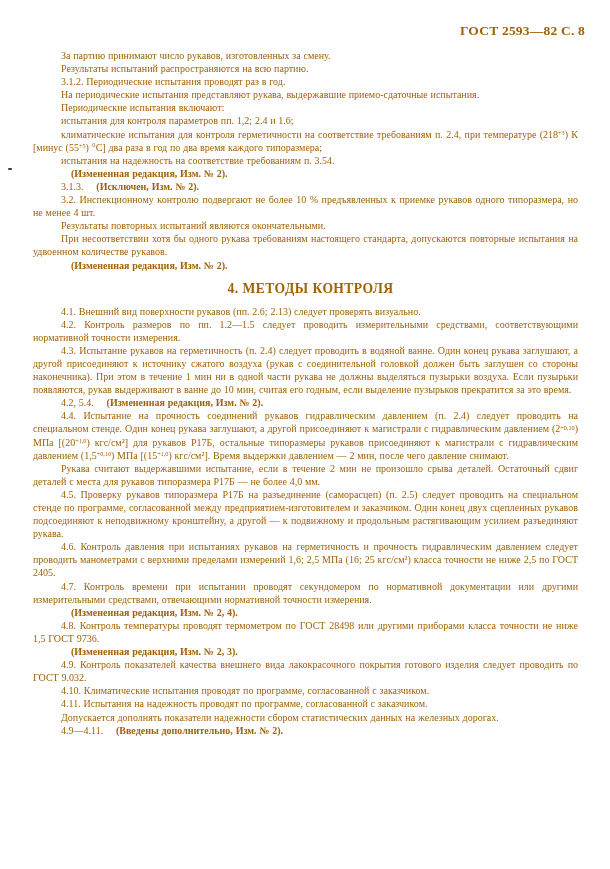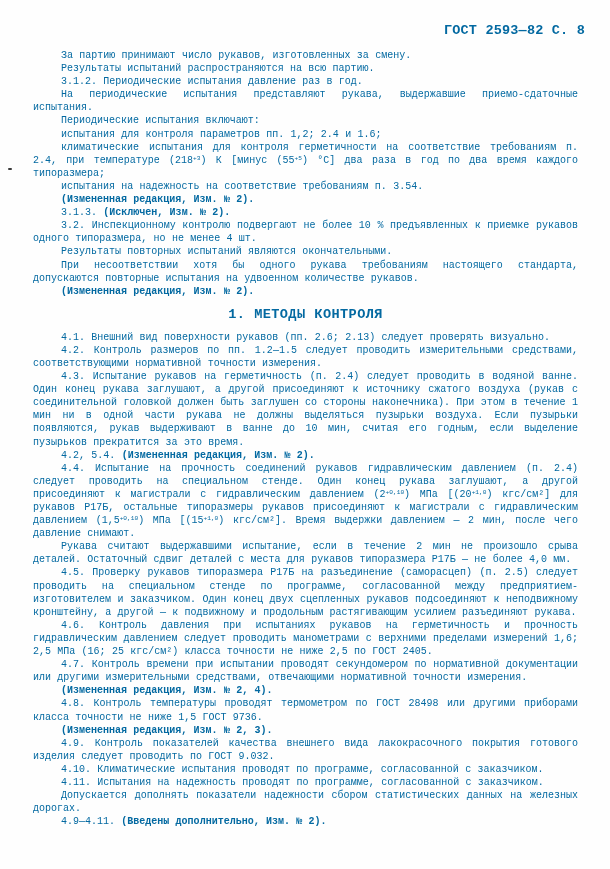--- a/index.html
+++ b/index.html
@@ -5,23 +5,22 @@
   html, body { margin: 0; padding: 0; }
   body {
     width: 610px; height: 869px;
     background: #f4f4f2;
     font-family: "Liberation Serif", "DejaVu Serif", serif;
   }
   .page {
     position: relative;
     width: 610px; height: 869px;
     background: #fefefe;
-    color: #0369a1;
+    color: #a16207;
     overflow: hidden;
-    font-family: Liberation Mono, monospace;
   }
   .page-header {
     position: absolute;
     top: 23px; right: 25px;
     font-weight: bold;
     font-size: 13.5px;
     letter-spacing: 0.2px;
     white-space: nowrap;
   }
   .content {
@@ -30,21 +29,21 @@
     width: 545px;
   }
   .para {
     margin: 0;
     font-size: 10px;
     line-height: 13.1px;
     text-align: justify;
     text-indent: 28px;
     word-spacing: 0.3px;
   }
-  .para .b { font-weight: bold; }
+  .para .b { font-weight: bold; margin-left: 10px; }
   .heading {
     margin: 10px 0 9px 0;
     font-size: 13.6px;
     line-height: 14px;
     text-align: center;
     font-weight: bold;
     text-indent: 0;
     letter-spacing: 0.4px;
   }
   sup.tol {
@@ -67,33 +66,33 @@
 <body>
 
 <div class="page">
   <div class="page-header">ГОСТ 2593—82 С. 8</div>
 
   <div class="artifact-dot"></div>
 
   <div class="content">
       <p class="para"><span>За партию принимают число рукавов, изготовленных за смену.</span></p>
       <p class="para"><span>Результаты испытаний распространяются на всю партию.</span></p>
-      <p class="para"><span>3.1.2. Периодические испытания давление раз в год.</span></p>
+      <p class="para"><span>3.1.2. Периодические испытания проводят раз в год.</span></p>
       <p class="para"><span>На периодические испытания представляют рукава, выдержавшие приемо-сдаточные испытания.</span></p>
       <p class="para"><span>Периодические испытания включают:</span></p>
       <p class="para"><span>испытания для контроля параметров пп. 1,2; 2.4 и 1.6;</span></p>
       <p class="para"><span>климатические испытания для контроля герметичности на соответствие требованиям п. 2.4, при температуре (218</span><sup class="tol">+3</sup><span>) К [минус (55</span><sup class="tol">+5</sup><span>) °С] два раза в год по два время каждого типоразмера;</span></p>
       <p class="para"><span>испытания на надежность на соответствие требованиям п. 3.54.</span></p>
       <p class="para"><span class="b">(Измененная редакция, Изм. № 2).</span></p>
       <p class="para"><span>3.1.3. </span><span class="b">(Исключен, Изм. № 2).</span></p>
       <p class="para"><span>3.2. Инспекционному контролю подвергают не более 10 % предъявленных к приемке рукавов одного типоразмера, но не менее 4 шт.</span></p>
       <p class="para"><span>Результаты повторных испытаний являются окончательными.</span></p>
       <p class="para"><span>При несоответствии хотя бы одного рукава требованиям настоящего стандарта, допускаются повторные испытания на удвоенном количестве рукавов.</span></p>
       <p class="para"><span class="b">(Измененная редакция, Изм. № 2).</span></p>
-      <p class="para heading"><span class="b">1. МЕТОДЫ КОНТРОЛЯ</span></p>
+      <p class="para heading"><span class="b">4. МЕТОДЫ КОНТРОЛЯ</span></p>
       <p class="para"><span>4.1. Внешний вид поверхности рукавов (пп. 2.6; 2.13) следует проверять визуально.</span></p>
       <p class="para"><span>4.2. Контроль размеров по пп. 1.2—1.5 следует проводить измерительными средствами, соответствующими нормативной точности измерения.</span></p>
       <p class="para"><span>4.3. Испытание рукавов на герметичность (п. 2.4) следует проводить в водяной ванне. Один конец рукава заглушают, а другой присоединяют к источнику сжатого воздуха (рукав с соединительной головкой должен быть заглушен со стороны наконечника). При этом в течение 1 мин ни в одной части рукава не должны выделяться пузырьки воздуха. Если пузырьки появляются, рукав выдерживают в ванне до 10 мин, считая его годным, если выделение пузырьков прекратится за это время.</span></p>
       <p class="para"><span>4.2, 5.4. </span><span class="b">(Измененная редакция, Изм. № 2).</span></p>
       <p class="para"><span>4.4. Испытание на прочность соединений рукавов гидравлическим давлением (п. 2.4) следует проводить на специальном стенде. Один конец рукава заглушают, а другой присоединяют к магистрали с гидравлическим давлением (2</span><sup class="tol">+0,10</sup><span>) МПа [(20</span><sup class="tol">+1,0</sup><span>) кгс/см²] для рукавов Р17Б, остальные типоразмеры рукавов присоединяют к магистрали с гидравлическим давлением (1,5</span><sup class="tol">+0,10</sup><span>) МПа [(15</span><sup class="tol">+1,0</sup><span>) кгс/см²]. Время выдержки давлением — 2 мин, после чего давление снимают.</span></p>
       <p class="para"><span>Рукава считают выдержавшими испытание, если в течение 2 мин не произошло срыва деталей. Остаточный сдвиг деталей с места для рукавов типоразмера Р17Б — не более 4,0 мм.</span></p>
       <p class="para"><span>4.5. Проверку рукавов типоразмера Р17Б на разъединение (саморасцеп) (п. 2.5) следует проводить на специальном стенде по программе, согласованной между предприятием-изготовителем и заказчиком. Один конец двух сцепленных рукавов подсоединяют к неподвижному кронштейну, а другой — к подвижному и продольным растягивающим усилием разъединяют рукава.</span></p>
       <p class="para"><span>4.6. Контроль давления при испытаниях рукавов на герметичность и прочность гидравлическим давлением следует проводить манометрами с верхними пределами измерений 1,6; 2,5 МПа (16; 25 кгс/см²) класса точности не ниже 2,5 по ГОСТ 2405.</span></p>
       <p class="para"><span>4.7. Контроль времени при испытании проводят секундомером по нормативной документации или другими измерительными средствами, отвечающими нормативной точности измерения.</span></p>
       <p class="para"><span class="b">(Измененная редакция, Изм. № 2, 4).</span></p>

